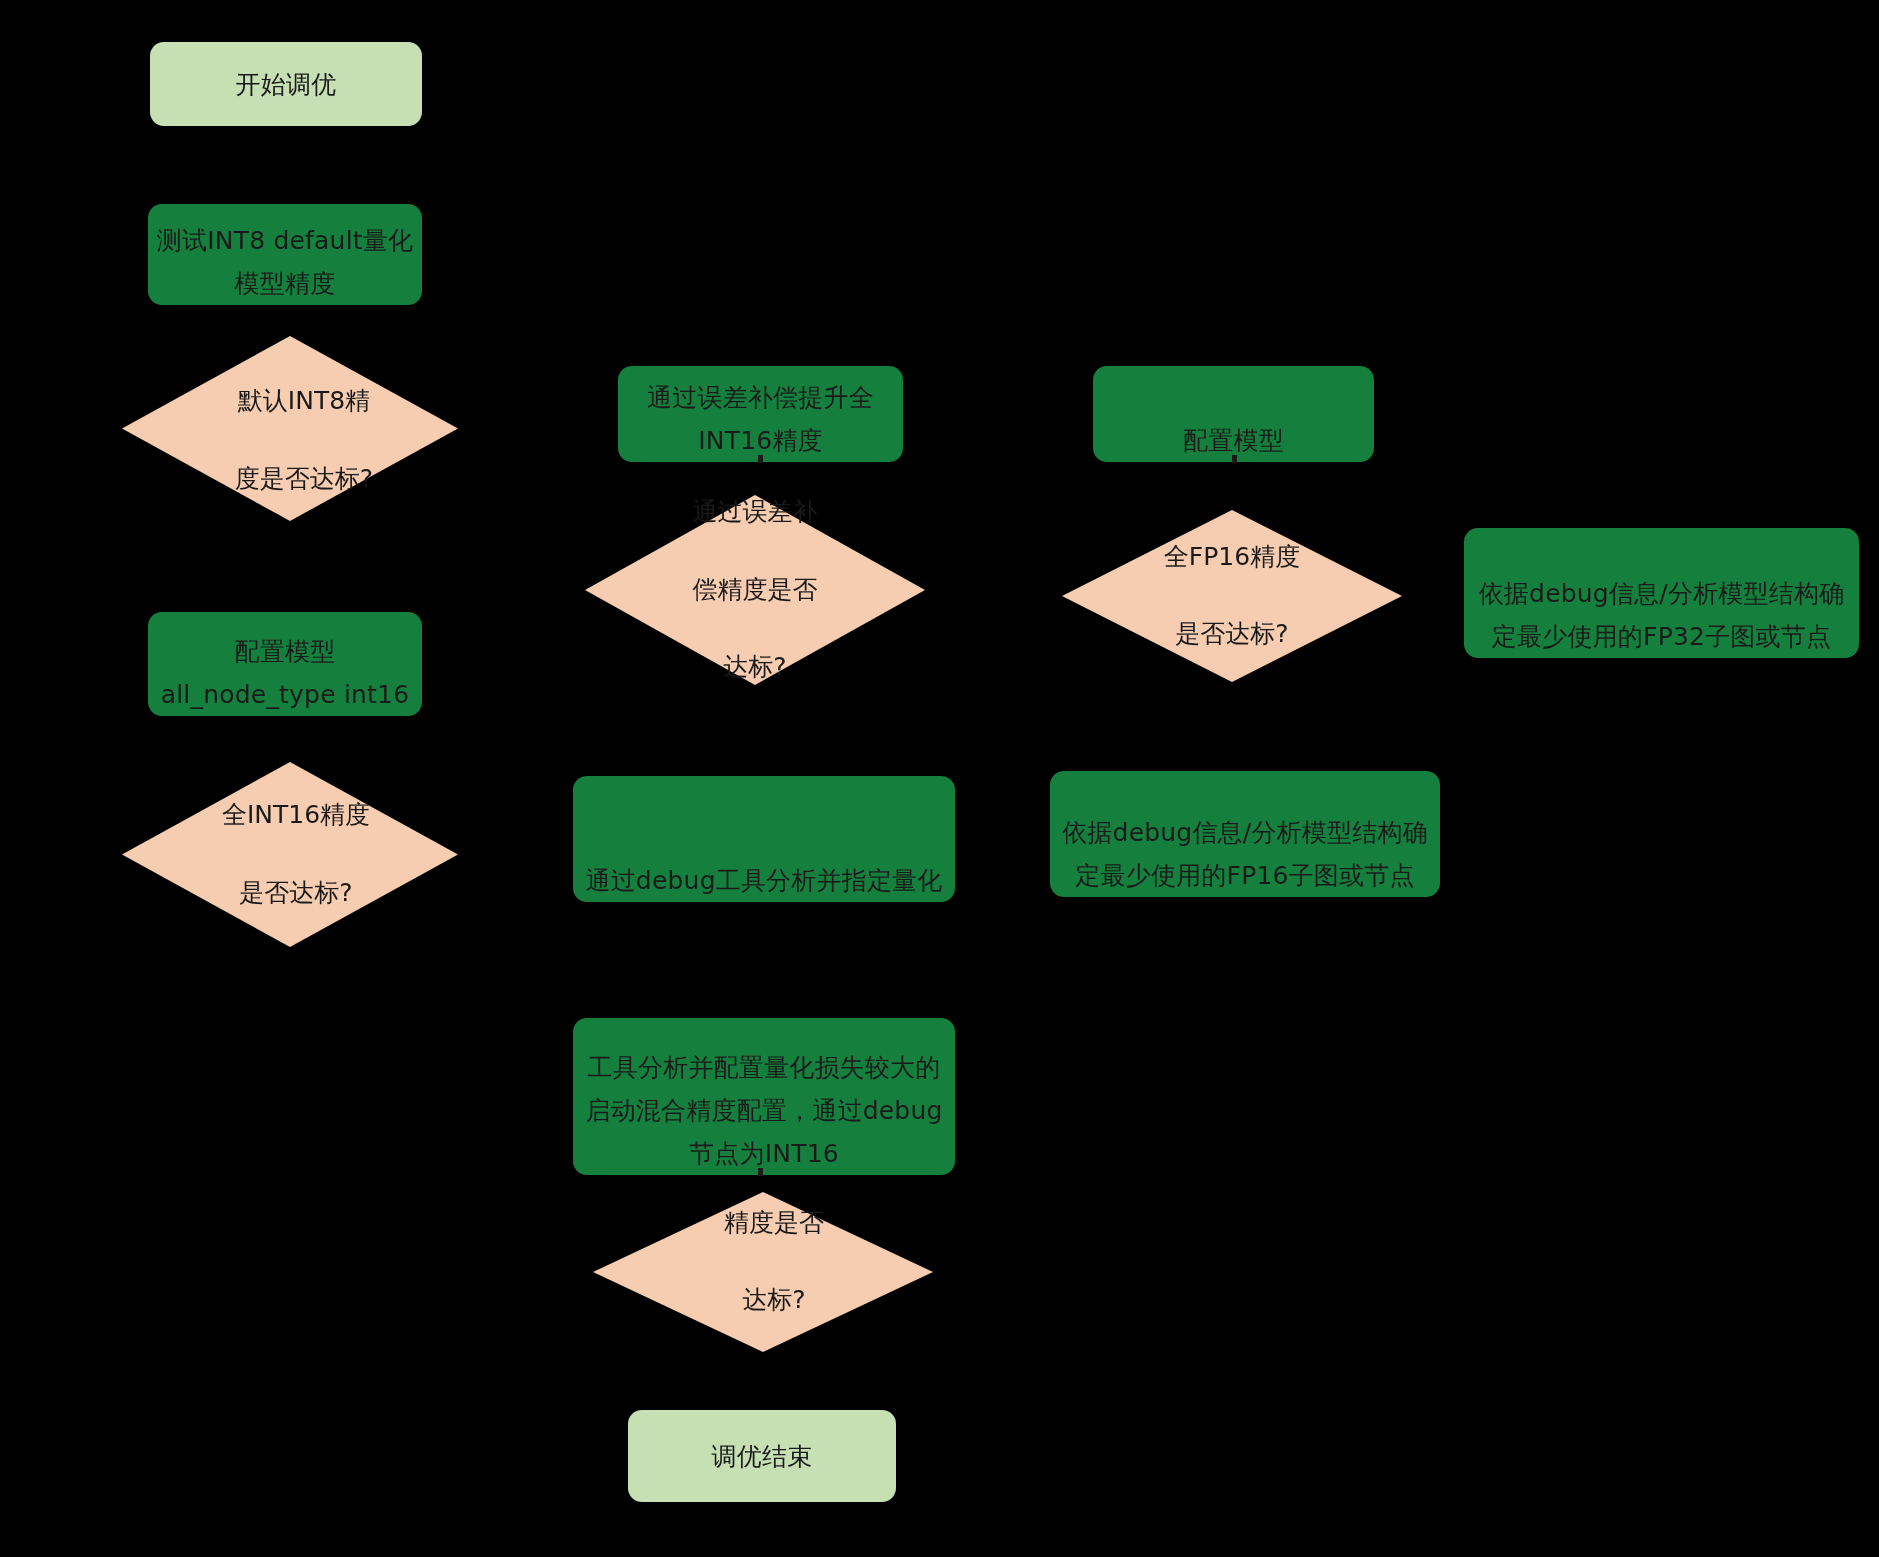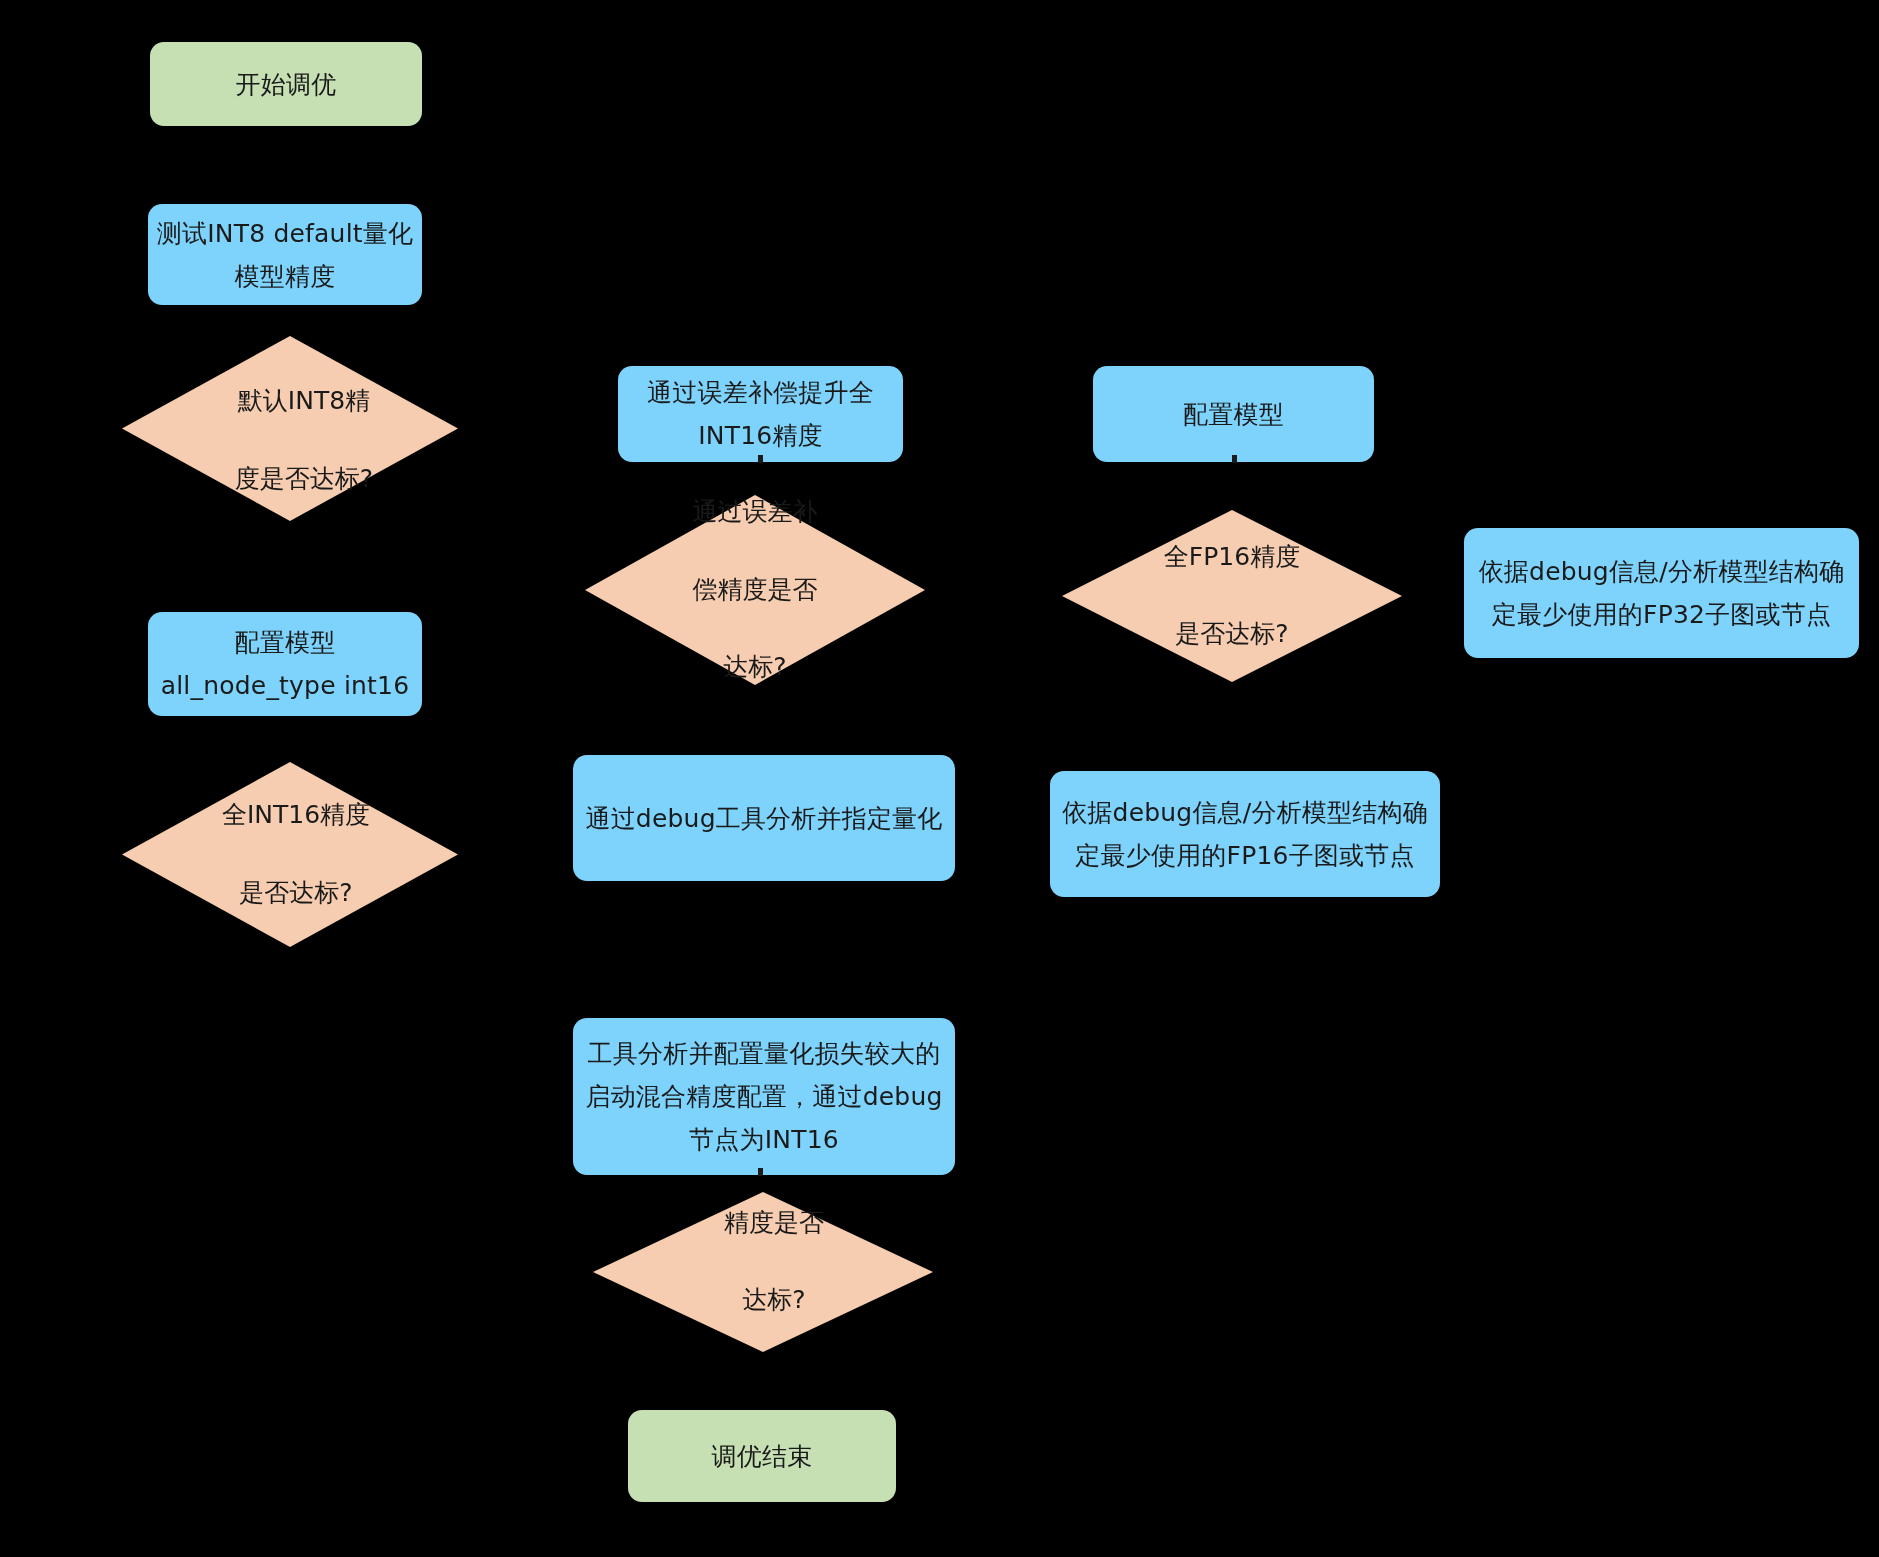--- a/index.html
+++ b/index.html
@@ -33,21 +33,21 @@
     color: #1a1a1a;
     font-size: 25px;
     line-height: 1.72;
     letter-spacing: 0.2px;
     overflow: hidden;
   }
   .box {
     border-radius: 14px;
   }
   .box.green { background: #c6e0b4; }
-  .box.blue  { background: #7dd3fc; }
+  .box.blue  { background: #15803d; justify-content: flex-end; }
 
   .diamond-wrap {
     position: absolute;
     display: flex;
     align-items: center;
     justify-content: center;
   }
   .diamond-shape {
     position: absolute;
     left: 0;
@@ -118,21 +118,21 @@
 
   <div class="diamond-wrap" style="left:585px; top:495px; width:340px; height:190px;">
     <div class="diamond-shape"></div>
     <div class="diamond-label">
       <span class="txt">通过误差补</span>
       <span class="txt">偿精度是否</span>
       <span class="txt">达标?</span>
     </div>
   </div>
 
-  <div class="node box blue" style="left:573px; top:755px; width:382px; height:126px;">
+  <div class="node box blue" style="left:573px; top:776px; width:382px; height:126px;">
     <span class="txt">通过debug工具分析并指定量化</span>
   </div>
 
   <div class="node box blue" style="left:573px; top:1018px; width:382px; height:157px;">
     <span class="txt">工具分析并配置量化损失较大的</span>
     <span class="txt">启动混合精度配置，通过debug</span>
     <span class="txt">节点为INT16</span>
   </div>
   <div class="line" style="left:758px; top:1168px; width:5px; height:8px;"></div>
 

